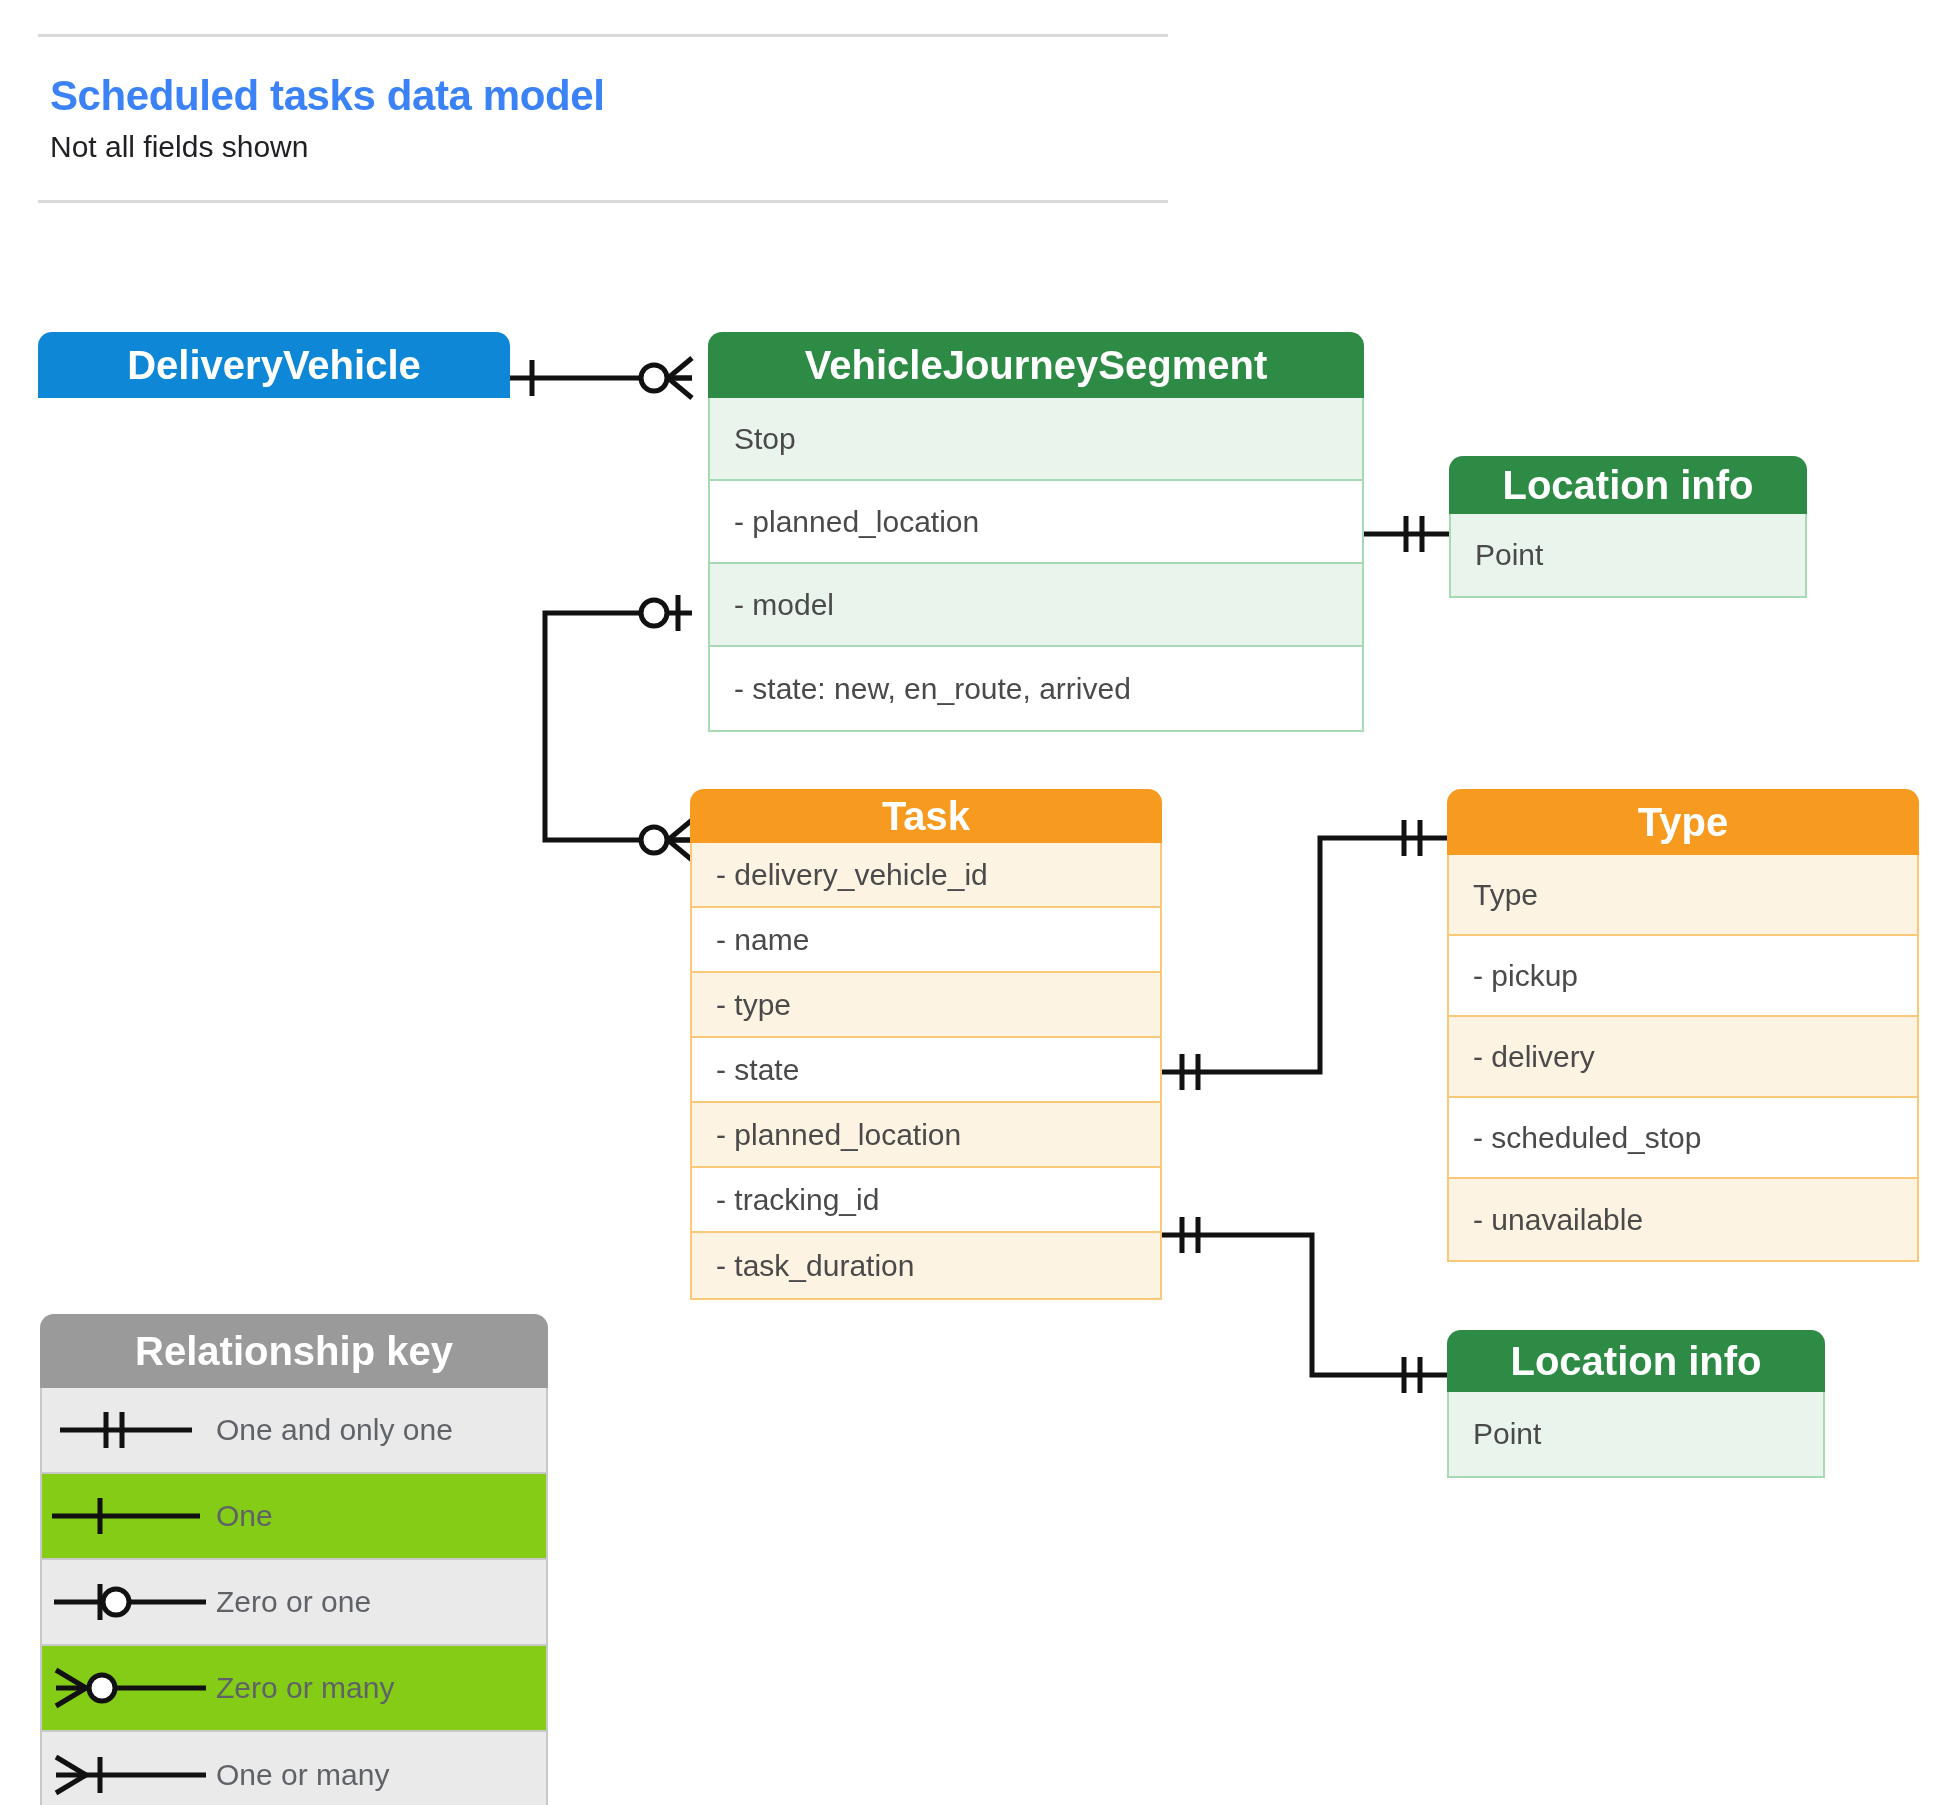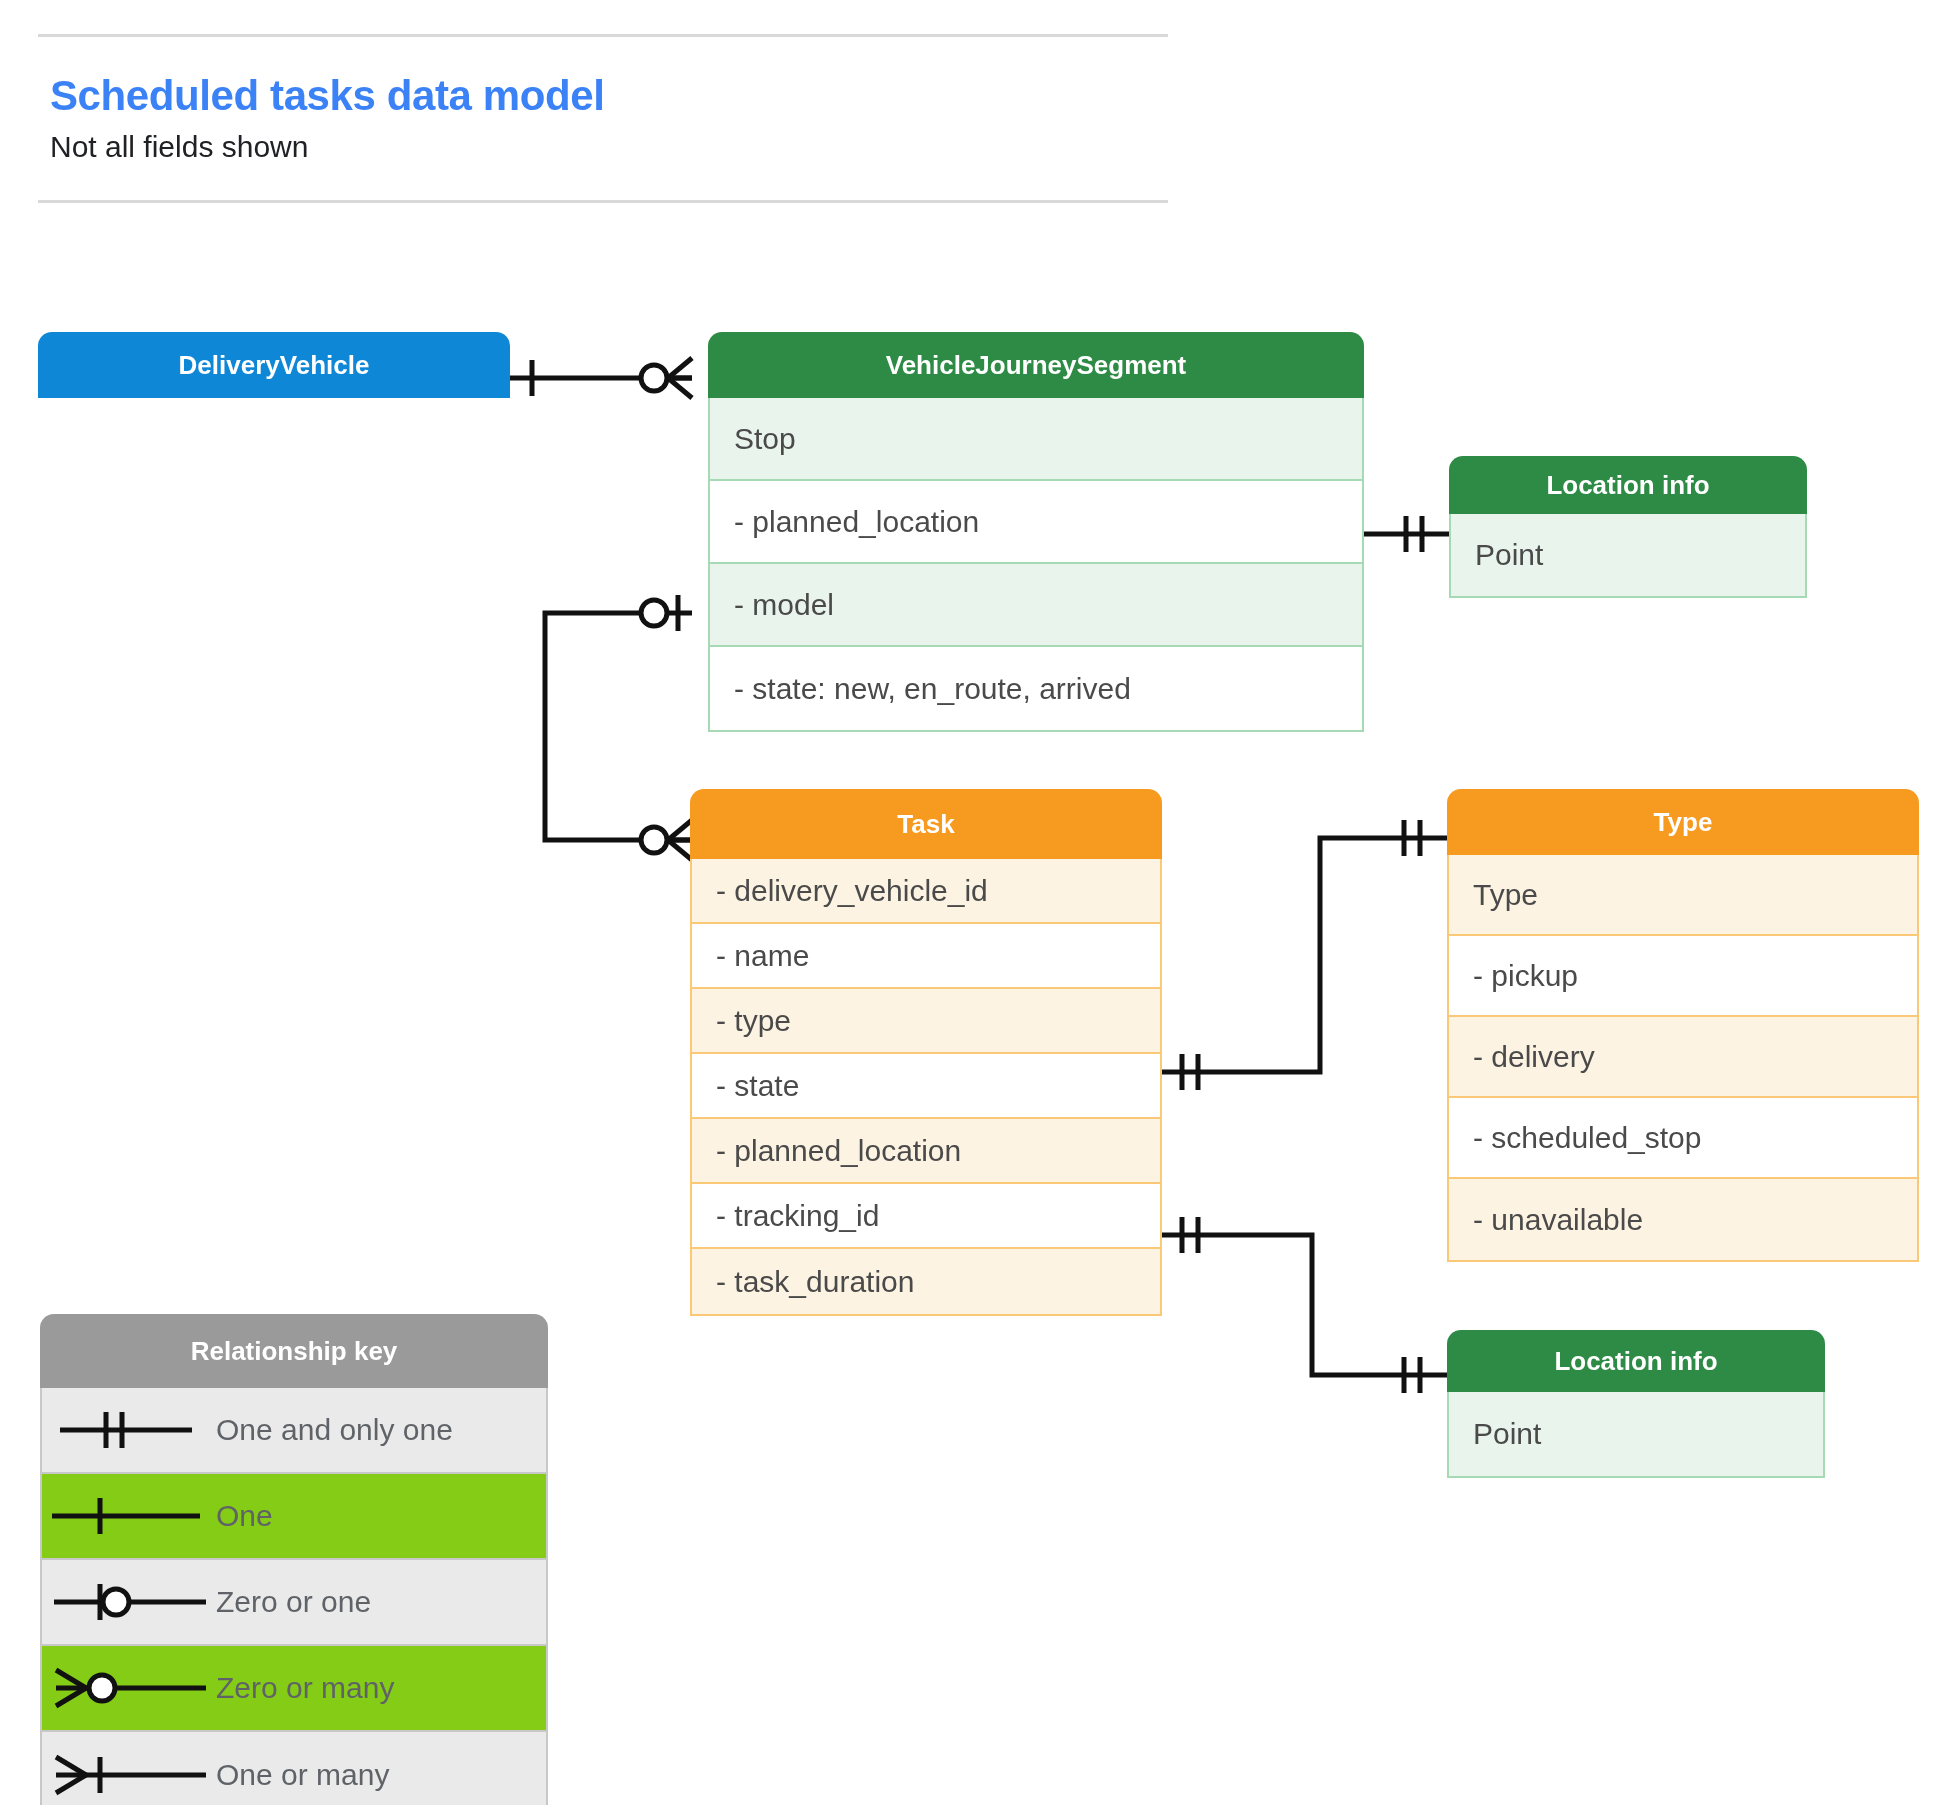--- a/index.html
+++ b/index.html
@@ -22,21 +22,21 @@
   }
   #page-subtitle {
     position: absolute; left: 50px; top: 130px;
     font-size: 30px; font-weight: 400; color: #202124;
   }
 
   
   .entity { position: absolute; }
   .entity .ehdr {
     border-radius: 14px 14px 0 0;
-    color: #ffffff; font-size: 26px; font-weight: 700;
+    color: #ffffff; font-size: 40px; font-weight: 700;
     display: flex; align-items: center; justify-content: center;
     text-align: center;
   }
   .entity .ebody { border-style: solid; border-width: 0 2px 2px 2px; }
   .entity .erow {
     display: flex; align-items: center;
     font-size: 30px; color: #4a4a4a;
     padding-left: 24px;
     border-bottom: 2px solid transparent;
   }
@@ -77,21 +77,21 @@
 
   #ent-vjs { left: 708px; top: 332px; width: 656px; border-radius: 19px; }
   #ent-vjs .ehdr { height: 66px; }
   #ent-vjs .erow { height: 83px; }
 
   #ent-loc-top { left: 1449px; top: 456px; width: 358px; }
   #ent-loc-top .ehdr { height: 58px; }
   #ent-loc-top .erow { height: 82px; }
 
   #ent-task { left: 690px; top: 789px; width: 472px; }
-  #ent-task .ehdr { height: 70px; }
+  #ent-task .ehdr { height: 54px; }
   #ent-task .erow { height: 65px; }
 
   #ent-type { left: 1447px; top: 789px; width: 472px; }
   #ent-type .ehdr { height: 66px; }
   #ent-type .erow { height: 81px; }
 
   #ent-loc-bot { left: 1447px; top: 1330px; width: 378px; }
   #ent-loc-bot .ehdr { height: 62px; }
   #ent-loc-bot .erow { height: 84px; }
 

